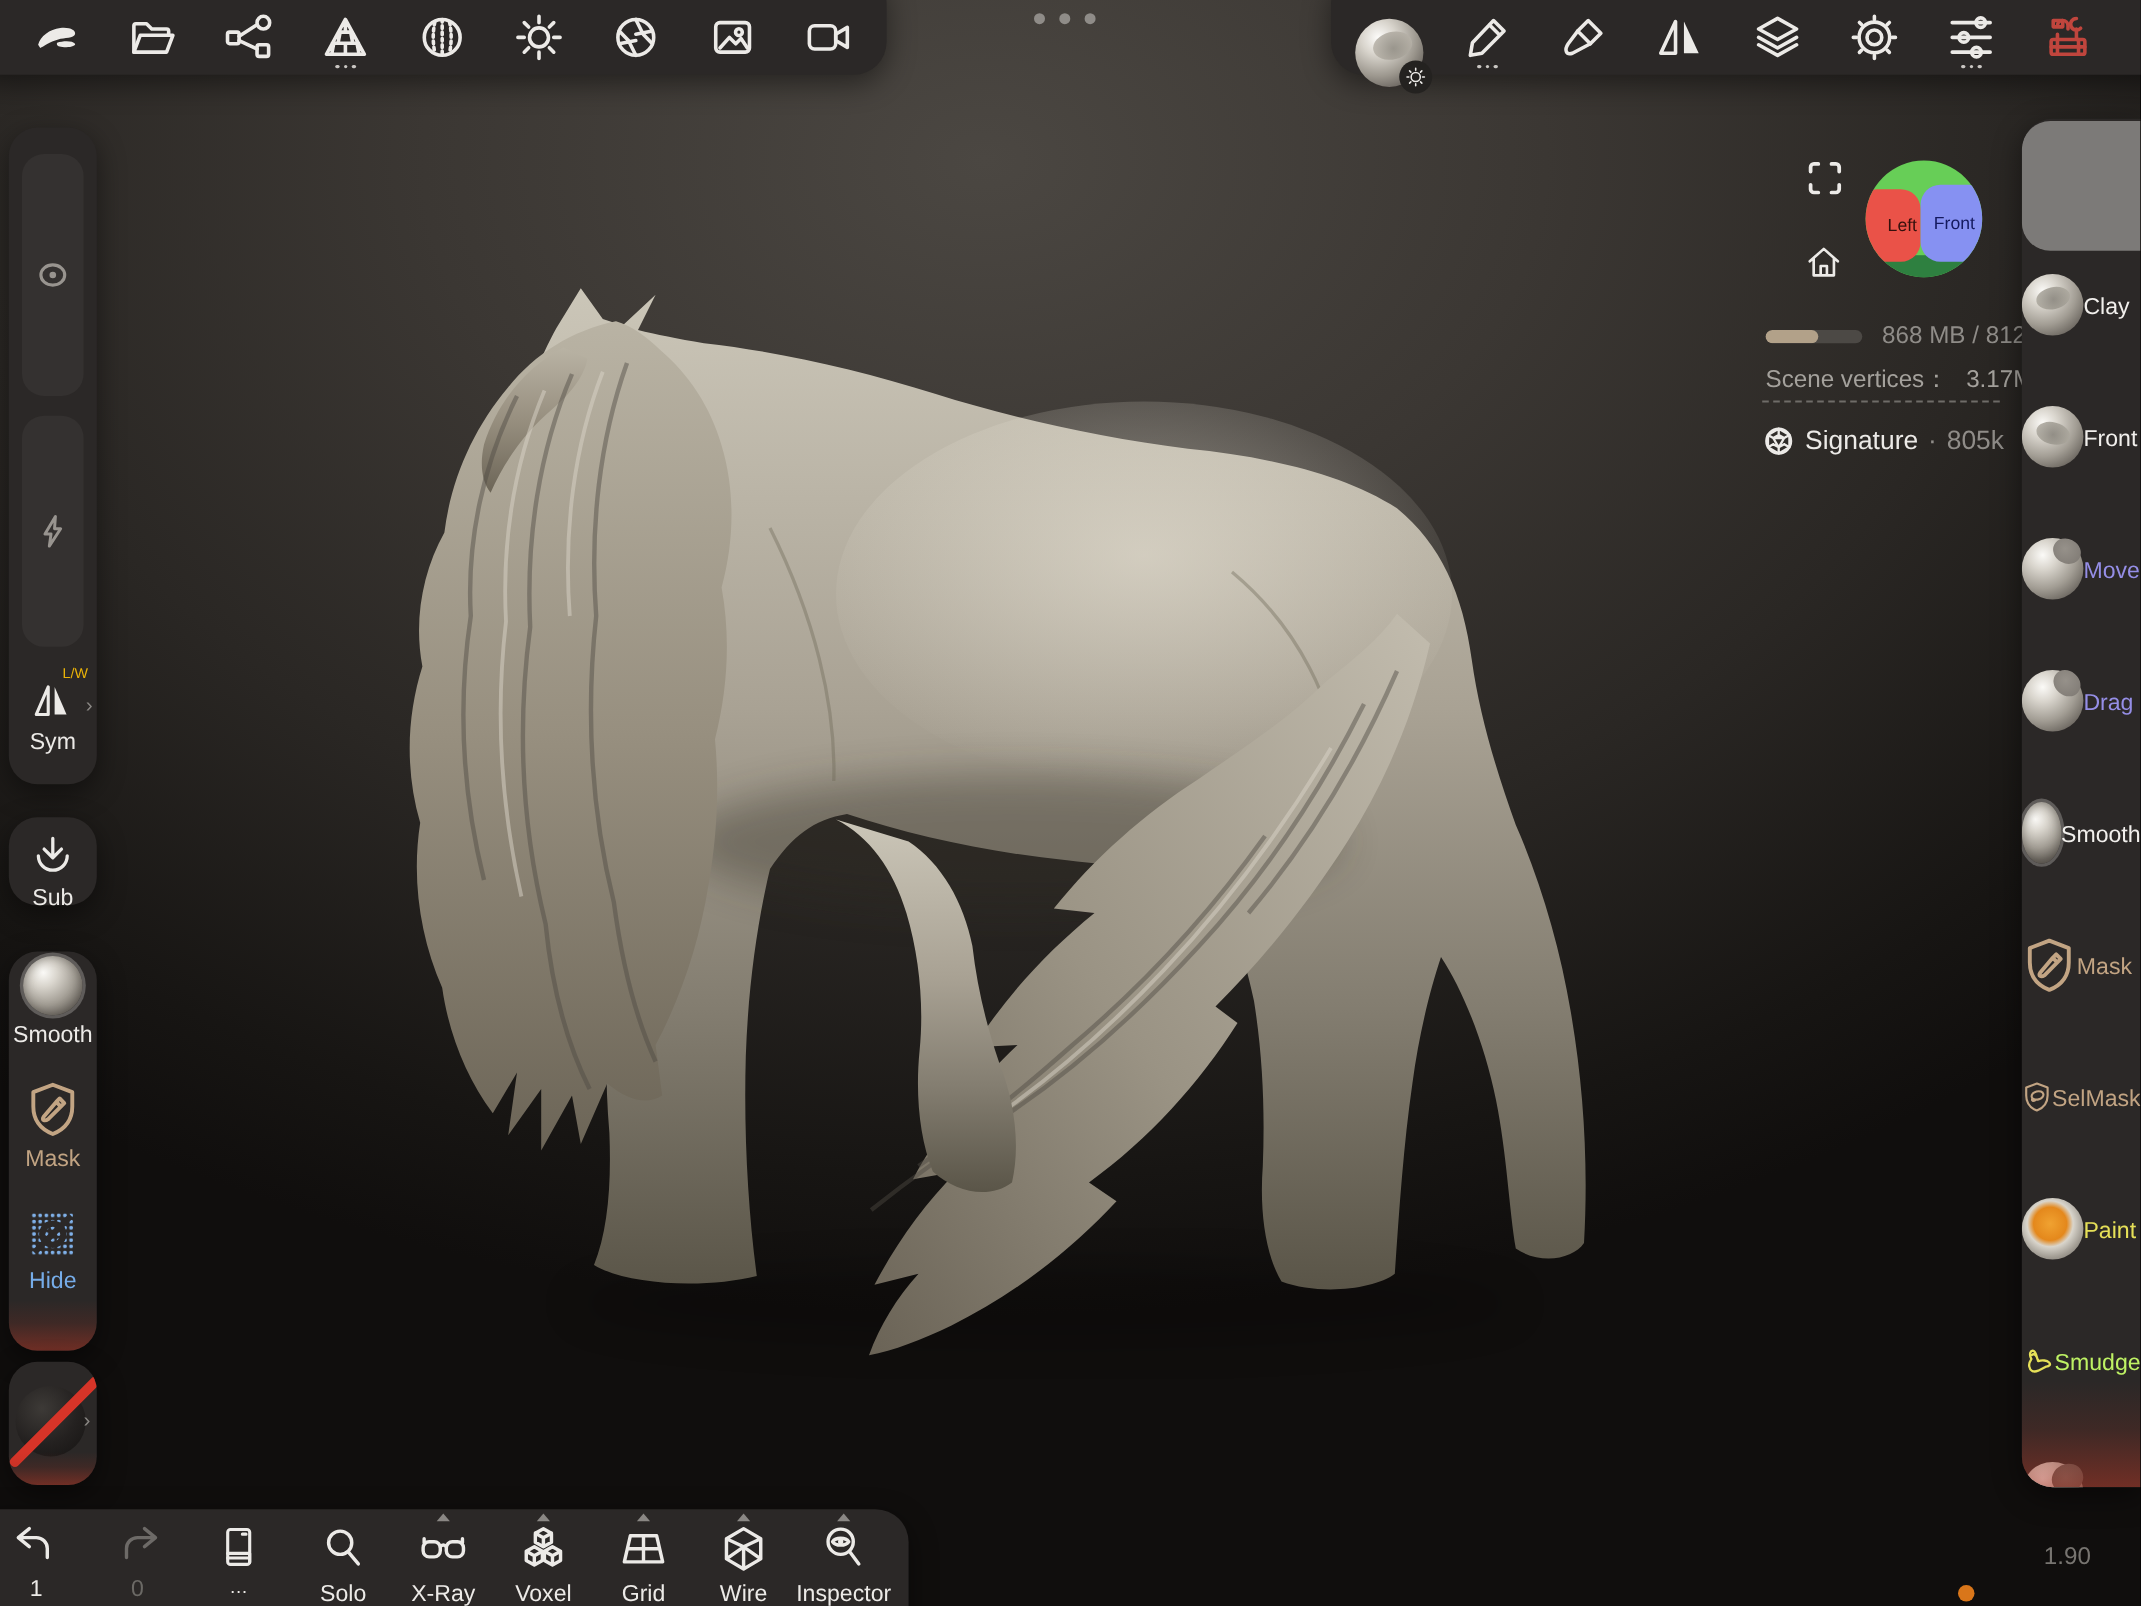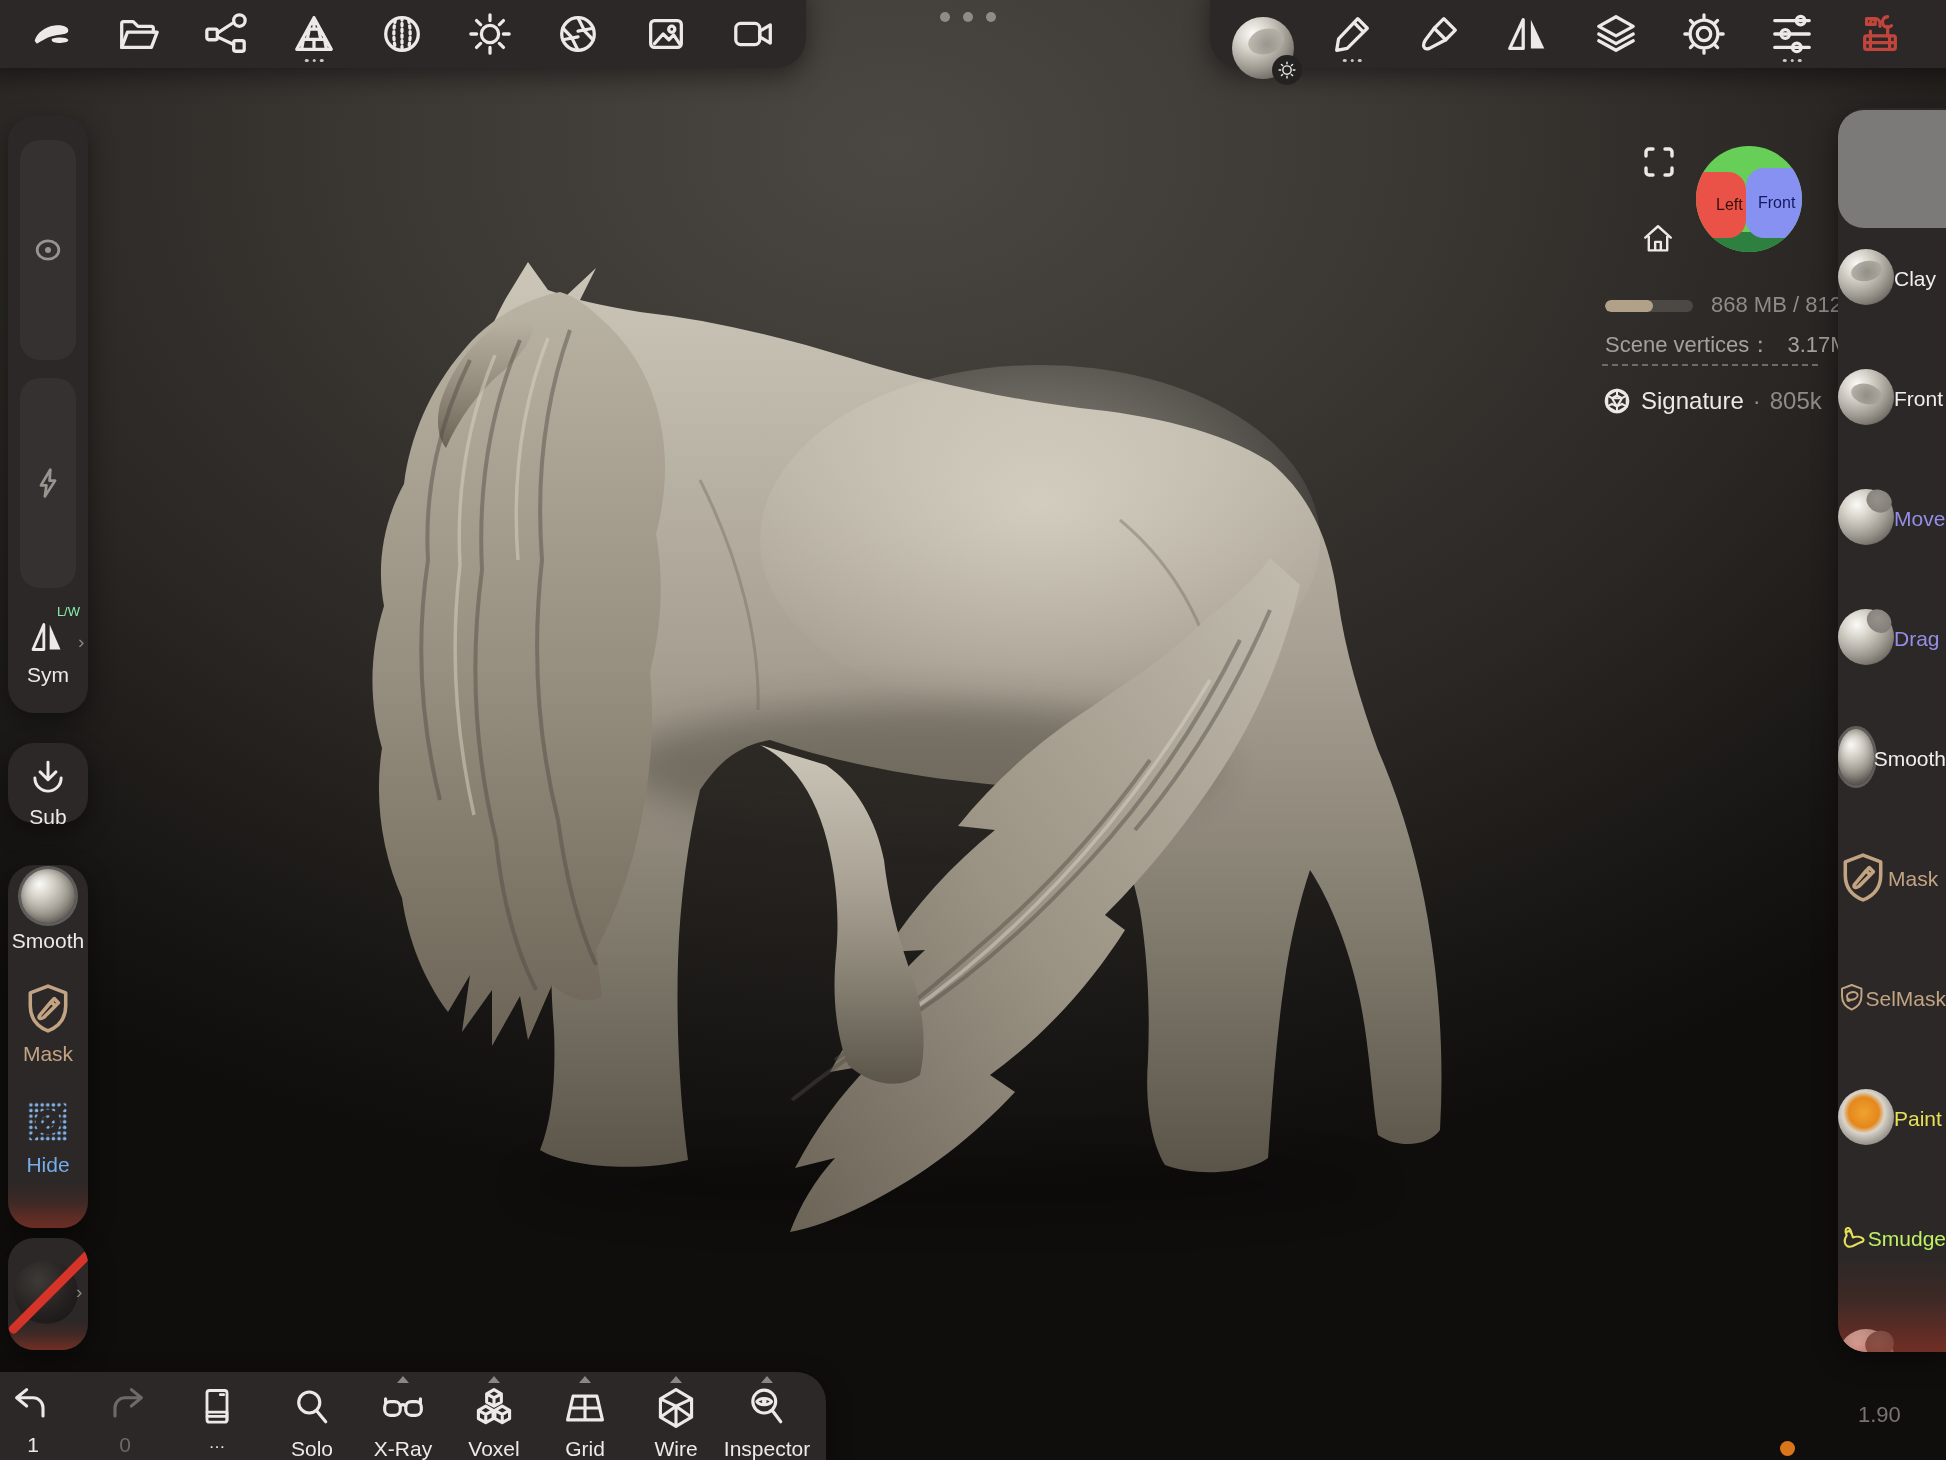--- a/index.html
+++ b/index.html
@@ -423,21 +423,21 @@
       <ellipse class="stroke gray" cx="24" cy="24" rx="13" ry="11"></ellipse>
         <circle cx="24" cy="24" r="3.6" fill="#98948f"></circle>
     </svg>
   </div>
   <div class="track" style="top:262px;height:210px;">
     <svg class="ic" width="38" height="38" viewBox="0 0 48 48">
       <path class="stroke gray" d="M27 7 L15 27 h7 L20 41 L33 21 h-7 Z"></path>
     </svg>
   </div>
   <div class="litem" style="top:488px;">
-    <span style="font-size:13px;color:#86efac;align-self:flex-end;margin-right:8px;">L/W</span>
+    <span style="font-size:13px;color:#eab308;align-self:flex-end;margin-right:8px;">L/W</span>
     <svg class="ic" width="40" height="40" viewBox="0 0 48 48" style="margin-top:-2px;">
       <path class="stroke" d="M19 9 L19 39 L6 39 Z"></path>
       <path d="M26 9 L26 39 L39 39 Z" fill="#eceae7"></path>
     </svg>
     <div class="lbl">Sym</div>
   </div>
   <span class="chev" style="left:70px;top:516px;">›</span>
 </div>
 
 <div class="panel lpanel" style="top:743px;height:80px;">

